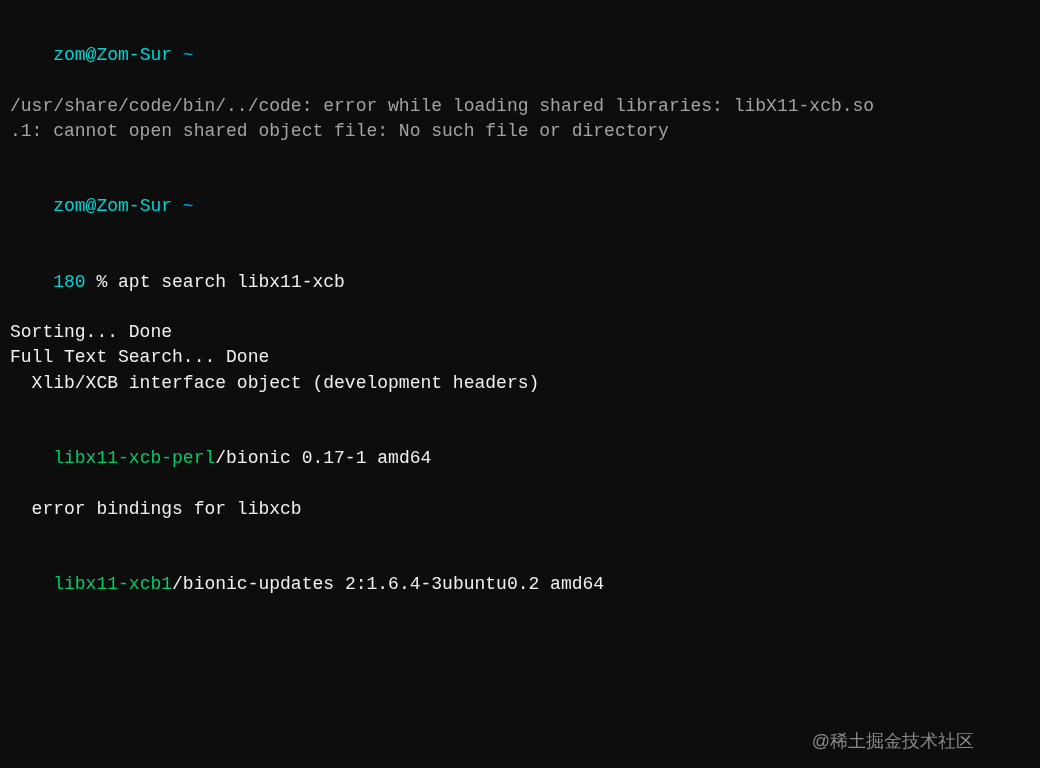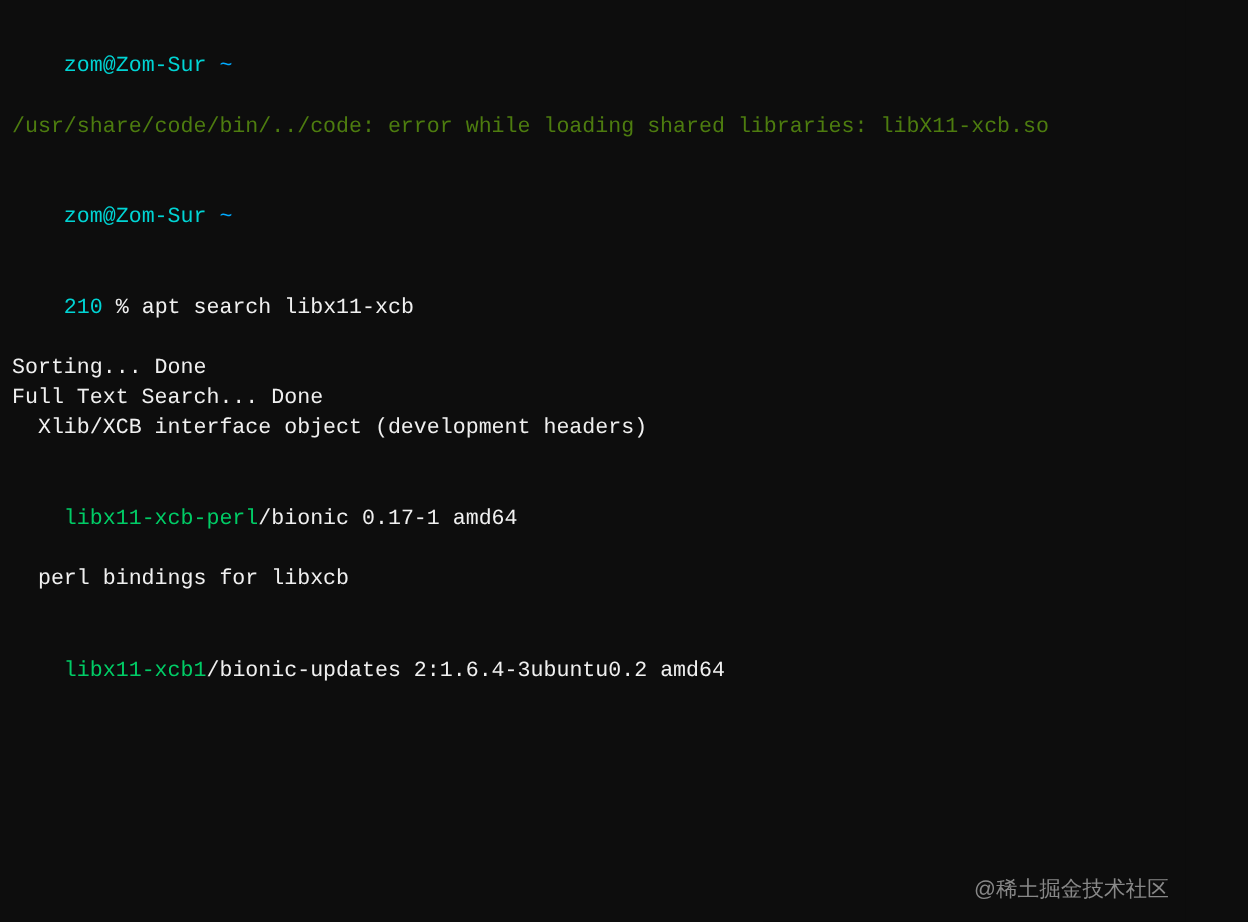--- a/index.html
+++ b/index.html
@@ -46,21 +46,21 @@
 
     .tilde {
       color: #00aaff;
     }
 
     .prompt-user {
       color: #00d4d4;
     }
 
     .error-line {
-      color: #4d7c0f;
+      color: #a3a3a3;
     }
 
     .empty-line {
       display: block;
       height: 1.4em;
     }
 
     .watermark {
       position: absolute;
       bottom: 14px;
@@ -72,38 +72,39 @@
   </style>
 </head>
 <body>
 
 <div class="terminal">
 
   <span class="line">
     <span class="prompt-user">zom@Zom-Sur</span><span class="white"> </span><span class="tilde">~</span>
   </span>
   <span class="line error-line">/usr/share/code/bin/../code: error while loading shared libraries: libX11-xcb.so</span>
+  <span class="line error-line">.1: cannot open shared object file: No such file or directory</span>
   <span class="empty-line"></span>
 
   <span class="line">
     <span class="prompt-user">zom@Zom-Sur</span><span class="white"> </span><span class="tilde">~</span>
   </span>
   <span class="line">
-    <span class="cyan">210</span><span class="white"> </span><span class="white">%</span><span class="white"> </span><span class="white">apt search libx11-xcb</span>
+    <span class="cyan">180</span><span class="white"> </span><span class="white">%</span><span class="white"> </span><span class="white">apt search libx11-xcb</span>
   </span>
   <span class="line white">Sorting... Done</span>
   <span class="line white">Full Text Search... Done</span>
 
   <span class="line white">  Xlib/XCB interface object (development headers)</span>
   <span class="empty-line"></span>
 
   <span class="line">
     <span class="green">libx11-xcb-perl</span><span class="white">/bionic 0.17-1 amd64</span>
   </span>
-  <span class="line white">  perl bindings for libxcb</span>
+  <span class="line white">  error bindings for libxcb</span>
   <span class="empty-line"></span>
 
   <span class="line">
     <span class="green">libx11-xcb1</span><span class="white">/bionic-updates 2:1.6.4-3ubuntu0.2 amd64</span>
   </span>
 
   <div class="watermark">@稀土掘金技术社区</div>
 </div>
 
 </body></html>

